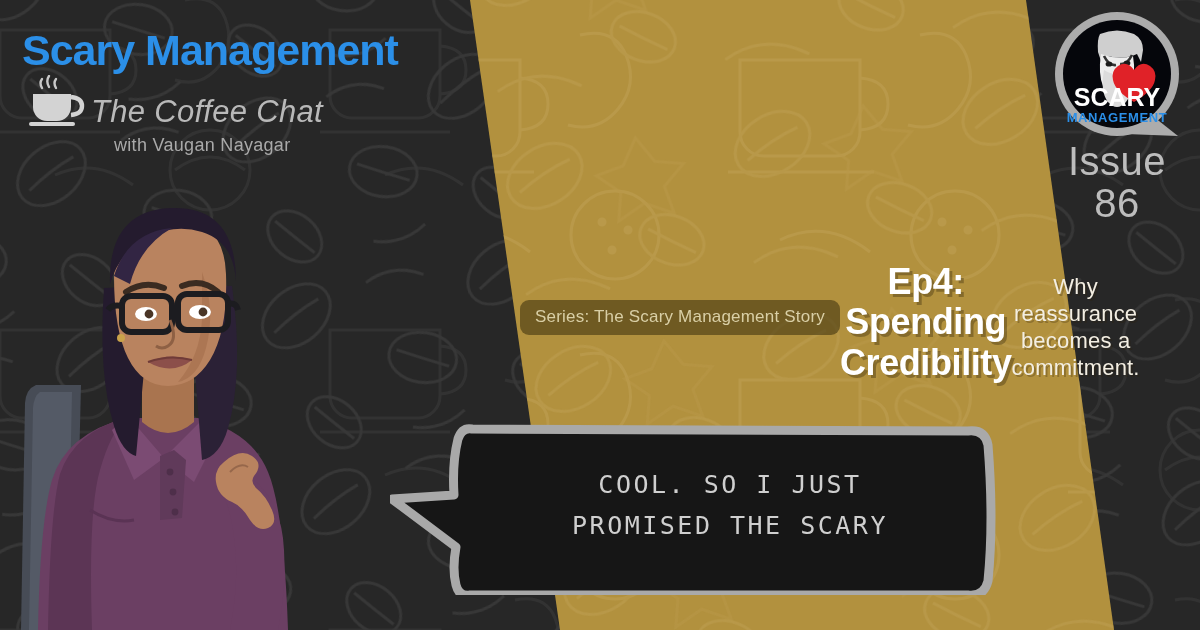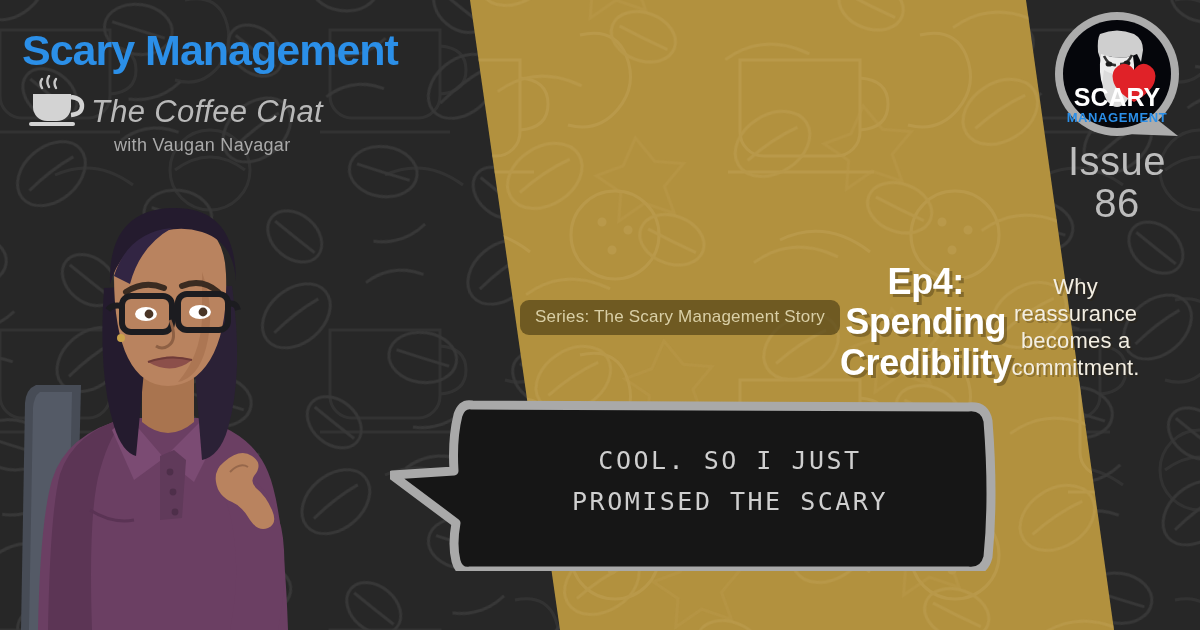--- a/index.html
+++ b/index.html
@@ -86,21 +86,21 @@
   }
   .episode-sub{
     font-size:22px;color:#F3EEE2;font-weight:400;
     text-align:center;line-height:1.22;letter-spacing:.2px;
     text-shadow:2px 2px 0 rgba(45,34,8,.28);
     max-width:400px;margin:0;
   }
 
   
   .bubble-wrap{
-    position:absolute;left:390px;top:391px;width:625px;height:180px;z-index:9;text-decoration:underline;
+    position:absolute;left:390px;top:415px;width:625px;height:180px;z-index:9;text-decoration:underline;
   }
   .bubble-wrap svg{position:absolute;inset:0;width:100%;height:100%;}
   .bubble-text{
     position:absolute;left:80px;top:30px;width:520px;height:120px;
     display:flex;flex-direction:column;justify-content:center;align-items:center;
     gap:16px;
     color:#CFCFCF;
     font-family:"DejaVu Sans Mono", monospace;
     font-size:25px;letter-spacing:2.5px;line-height:1;
     text-align:center;white-space:nowrap;

